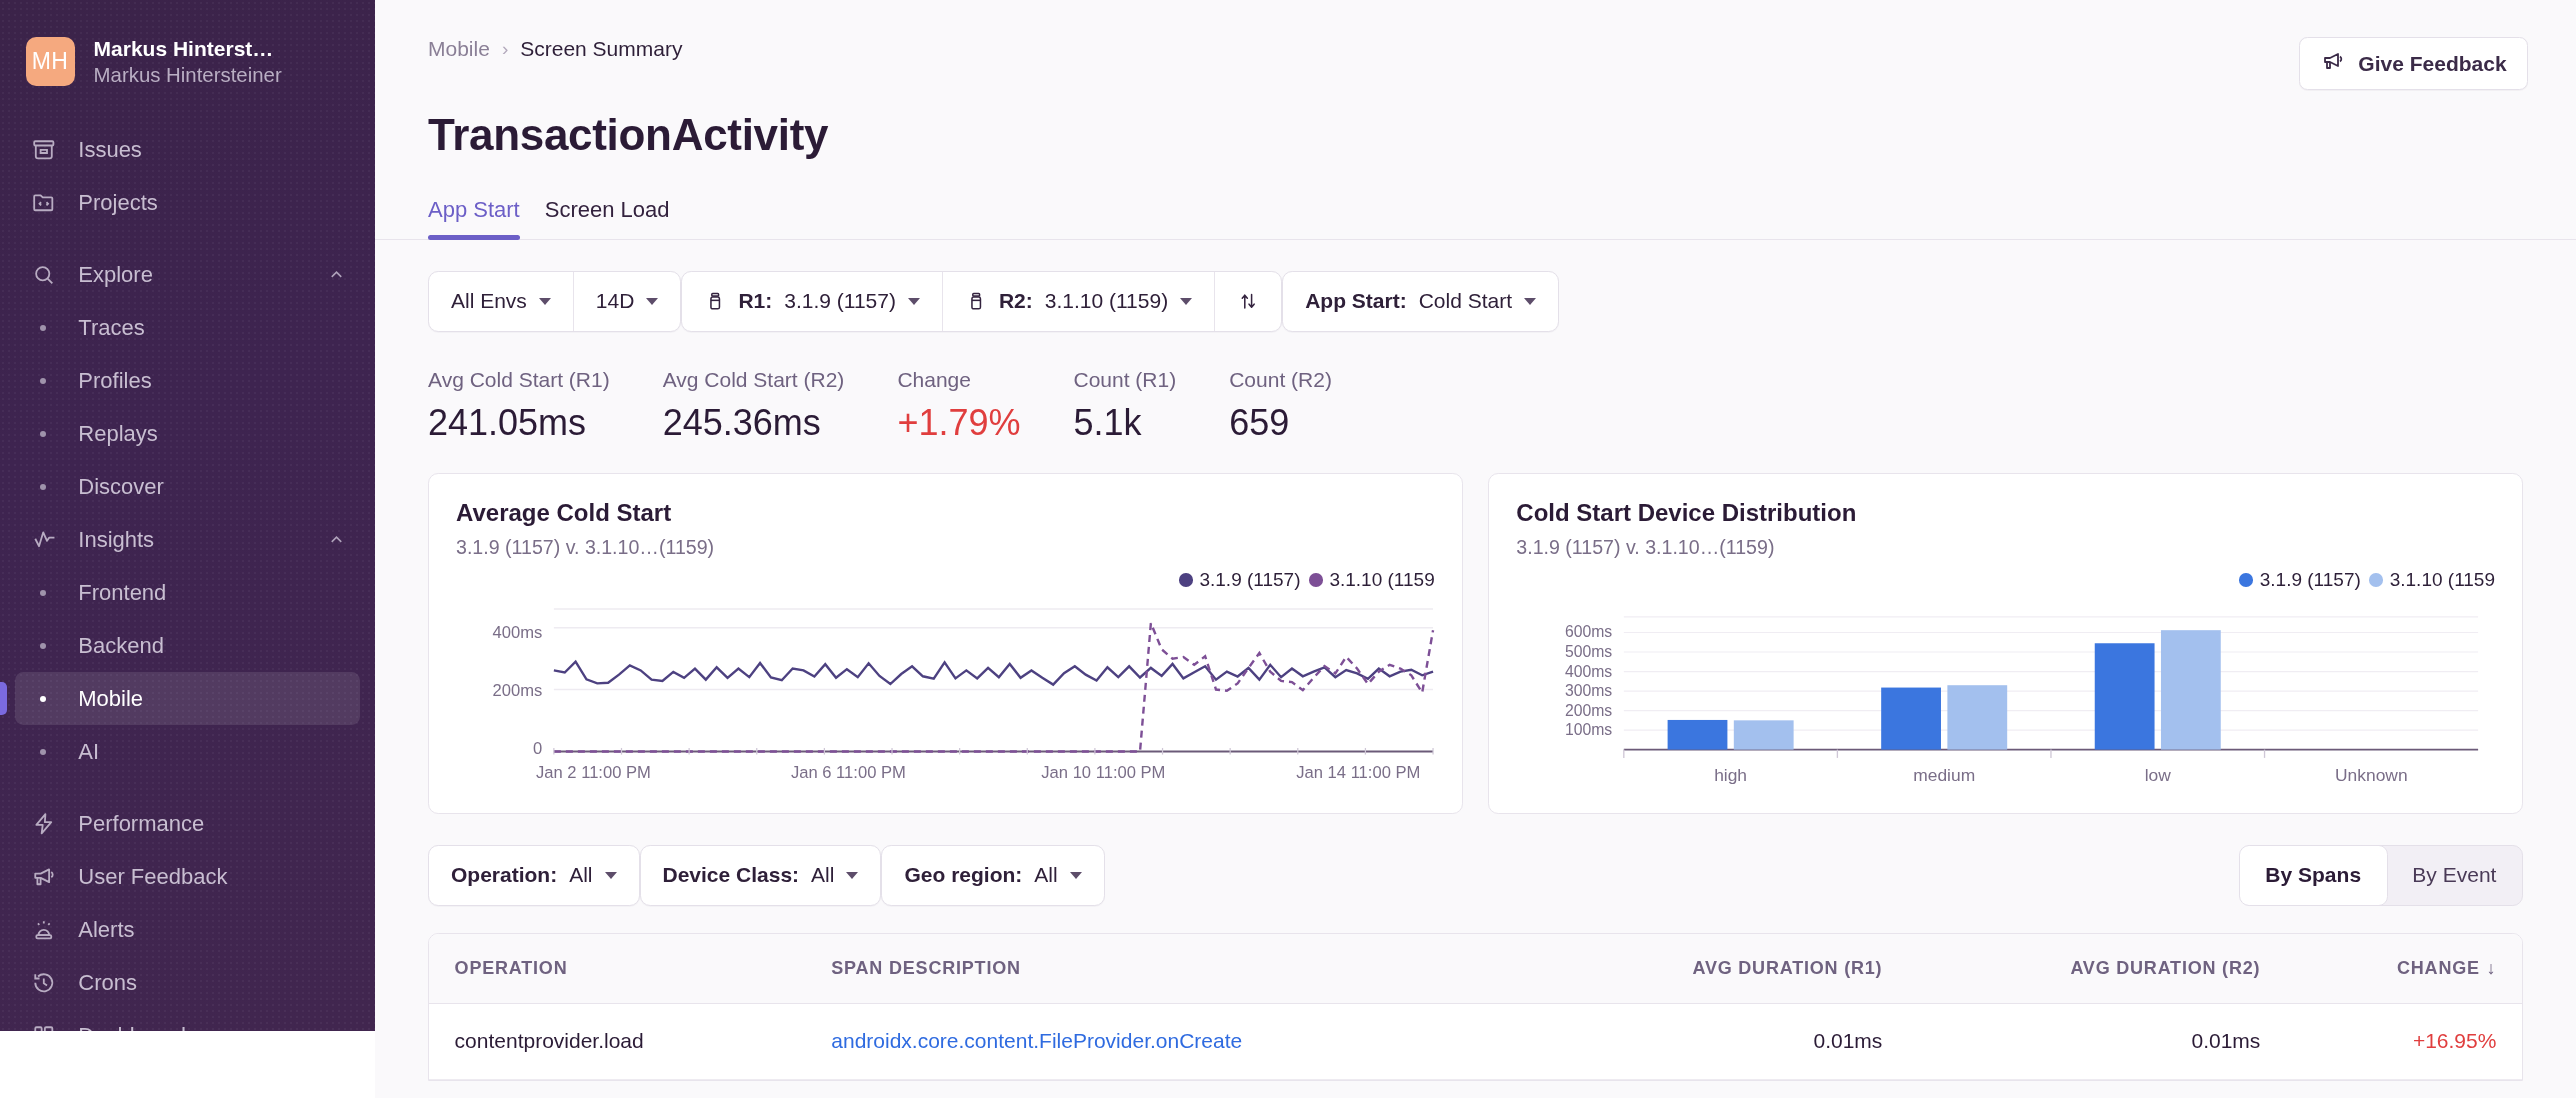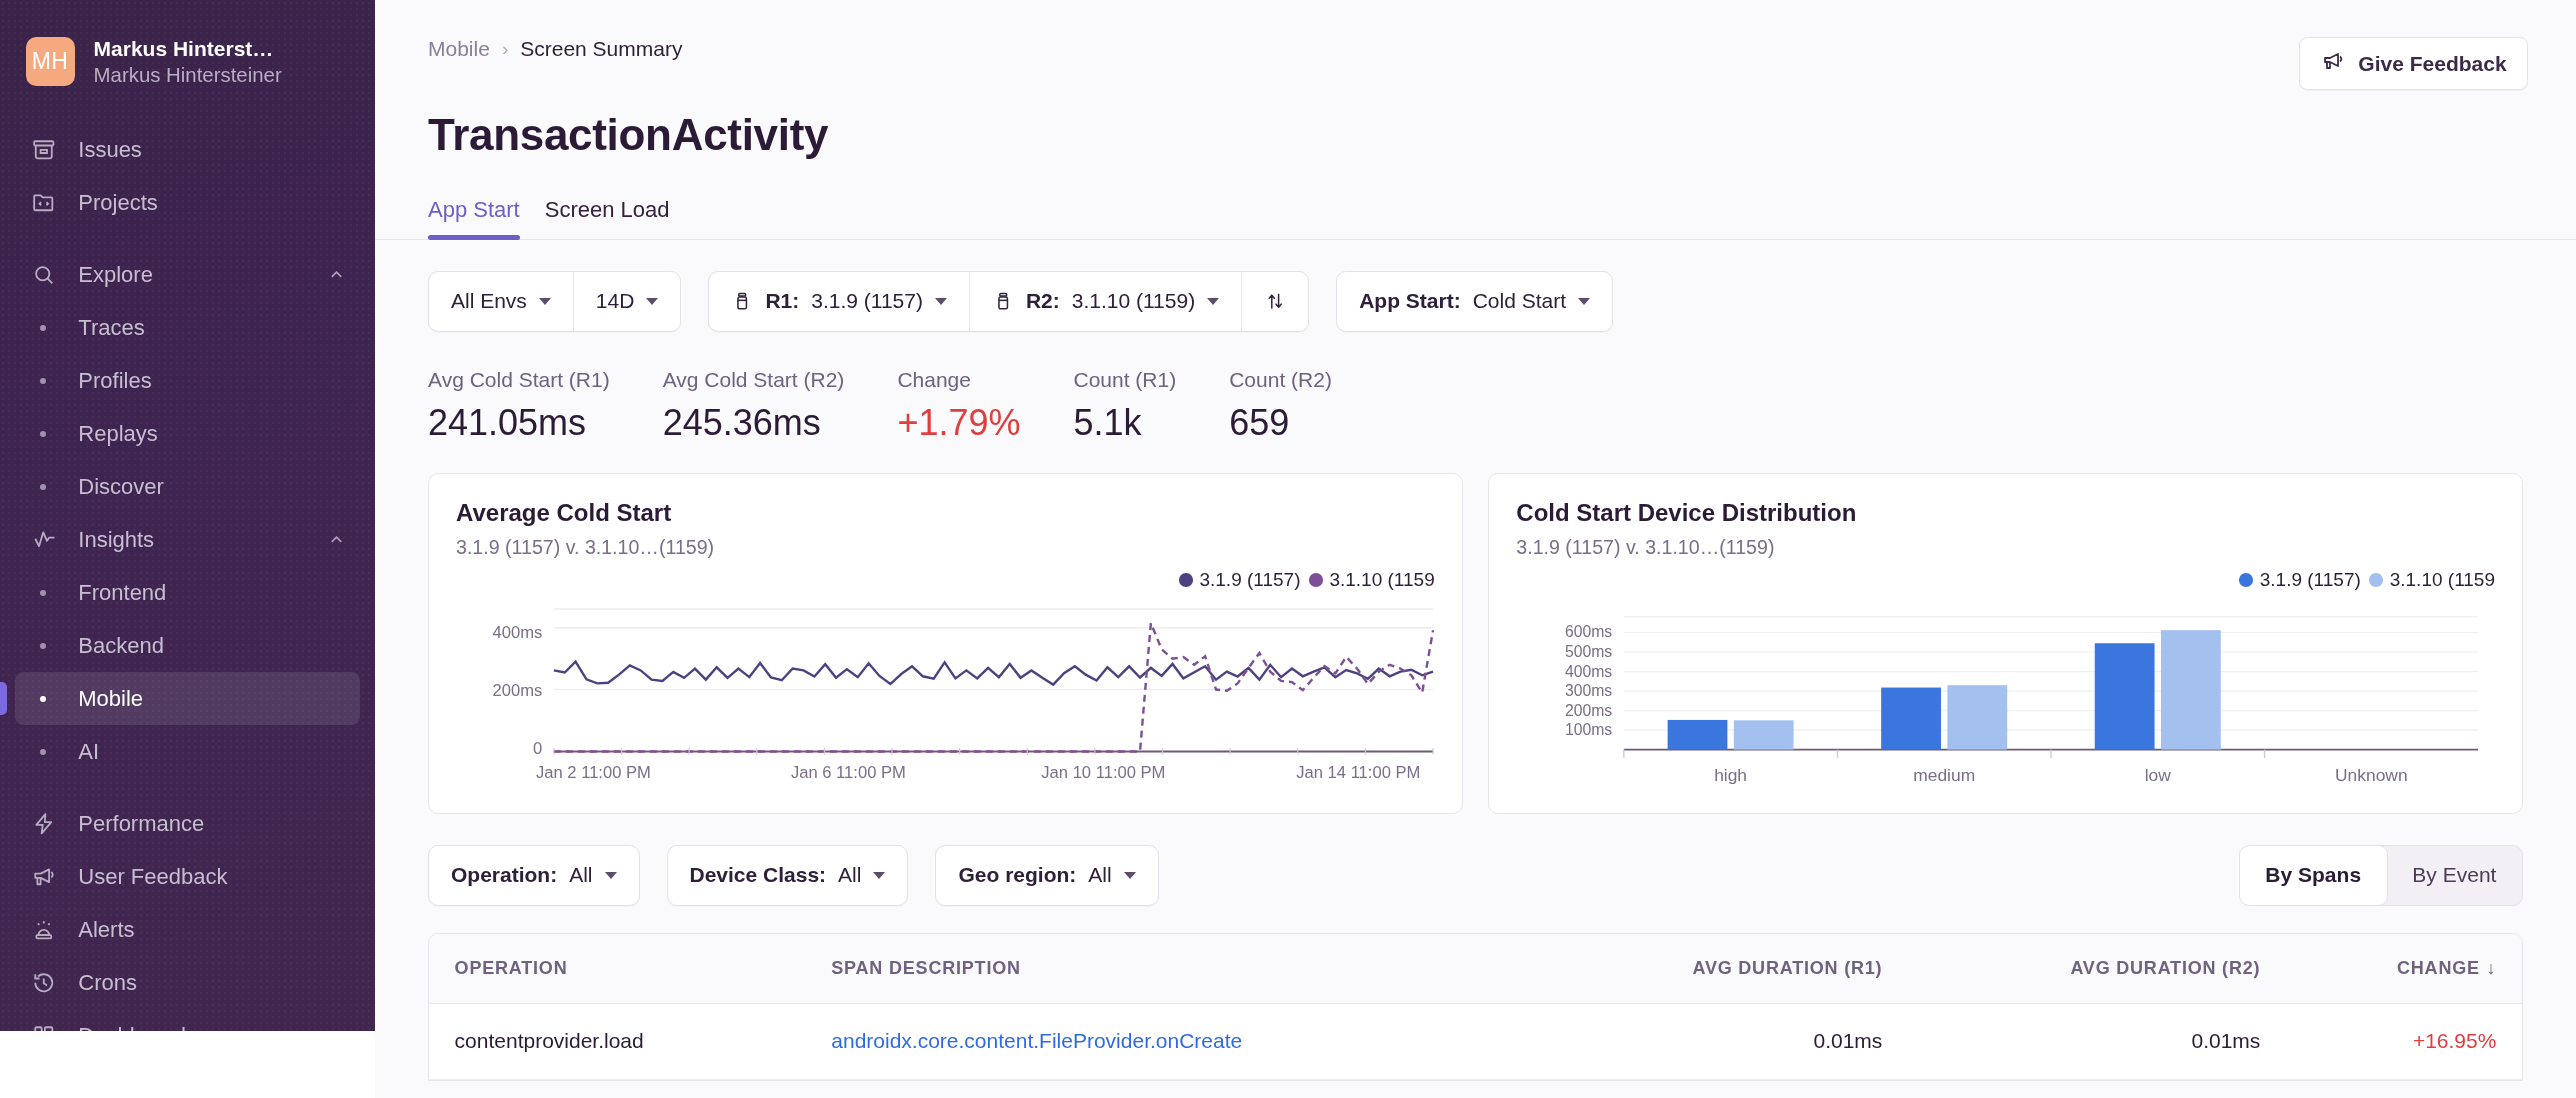--- a/index.html
+++ b/index.html
@@ -98,21 +98,21 @@
     font-size:22px;color:#33223e;padding-bottom:15.3px;cursor:pointer;position:relative;
   }
   .tab.active{color:#6c5fc7;}
   .tab.active::after{
     content:"";position:absolute;left:0;right:0;bottom:-1.7px;height:5.1px;border-radius:2.6px;background:#6c5fc7;
   }
 
   .content{ padding: 0 53px; flex:1 1 auto; overflow:hidden; }
 
   
-  .filterbar{ display:flex; align-items:center; gap:27px; padding-top:31px; }
+  .filterbar{ display:flex; align-items:center; padding-top:31px; }
   .ctl{
     display:flex;align-items:center;background:#fff;border:0.9px solid #e4e0e9;border-radius:10.2px;
     height:61px; box-shadow:0 0.9px 0.9px rgba(43,34,51,.03);
   }
   .ctl .seg{
     display:flex;align-items:center;gap:12px;padding:0 22px;height:100%;
     font-size:21px;color:#2f2039;cursor:pointer;white-space:nowrap;
   }
   .ctl .seg + .seg{ border-left:0.9px solid #e8e4ec; }
   .ctl .seg b{font-weight:700;}

